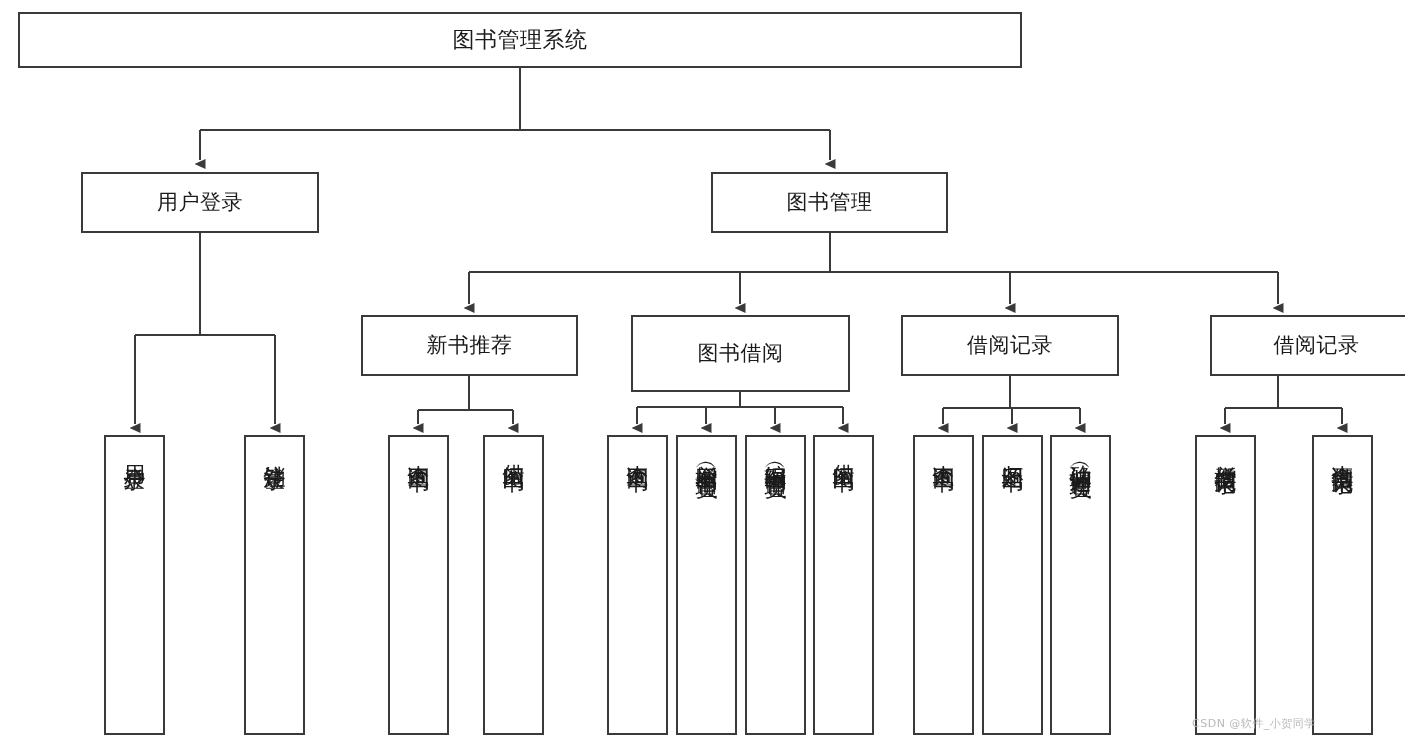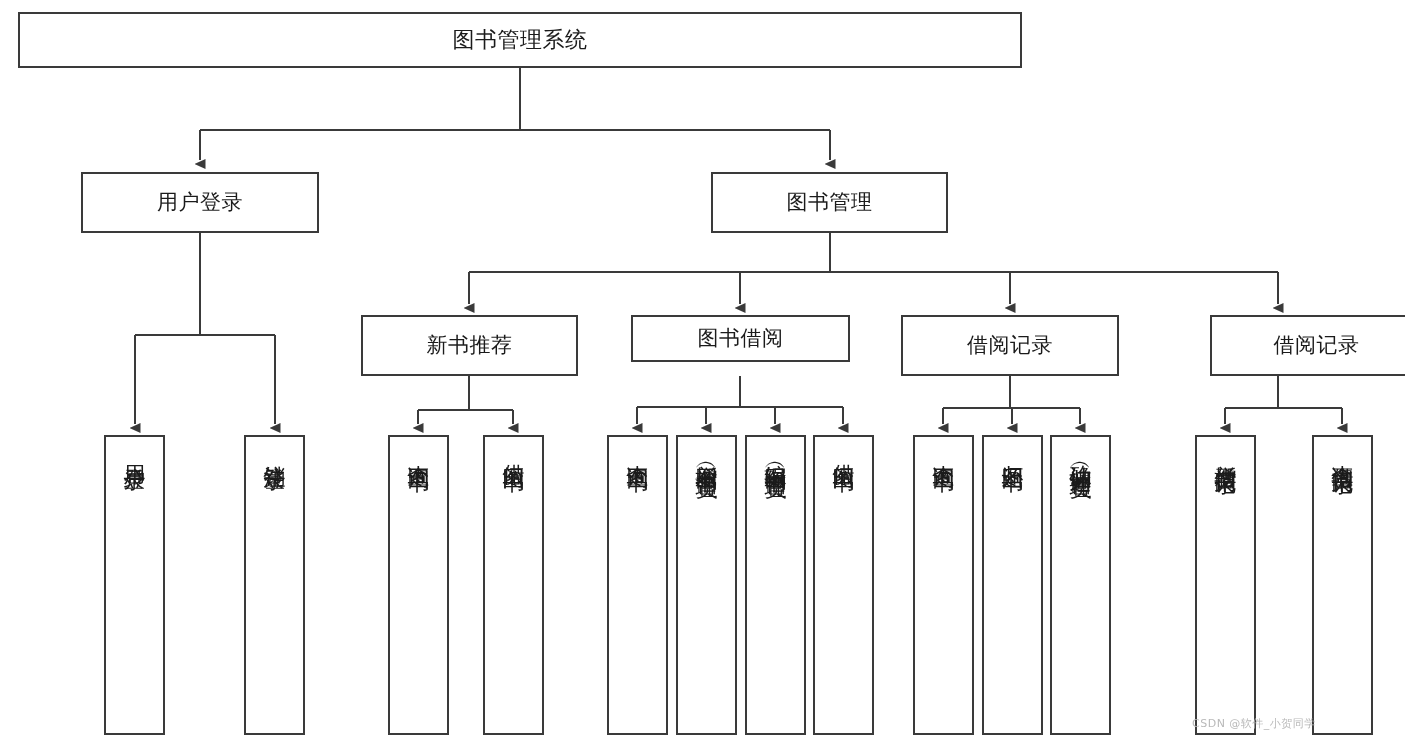--- a/index.html
+++ b/index.html
@@ -135,21 +135,21 @@
   <div class="node horizontal" style="left:81px; top:172px; width:238px; height:61px;">
     <span class="node-label">用户登录</span>
   </div>
   <div class="node horizontal" style="left:711px; top:172px; width:237px; height:61px;">
     <span class="node-label">图书管理</span>
   </div>
 
   <div class="node horizontal" style="left:361px; top:315px; width:217px; height:61px;">
     <span class="node-label">新书推荐</span>
   </div>
-  <div class="node horizontal" style="left:631px; top:315px; width:219px; height:47px;">
+  <div class="node horizontal" style="left:631px; top:315px; width:219px; height:77px;">
     <span class="node-label">图书借阅</span>
   </div>
   <div class="node horizontal" style="left:901px; top:315px; width:218px; height:61px;">
     <span class="node-label">借阅记录</span>
   </div>
   <div class="node horizontal" style="left:1210px; top:315px; width:213px; height:61px;">
     <span class="node-label">借阅记录</span>
   </div>
 
   <div class="node vertical" style="left:104px; top:435px; width:61px; height:300px;">

